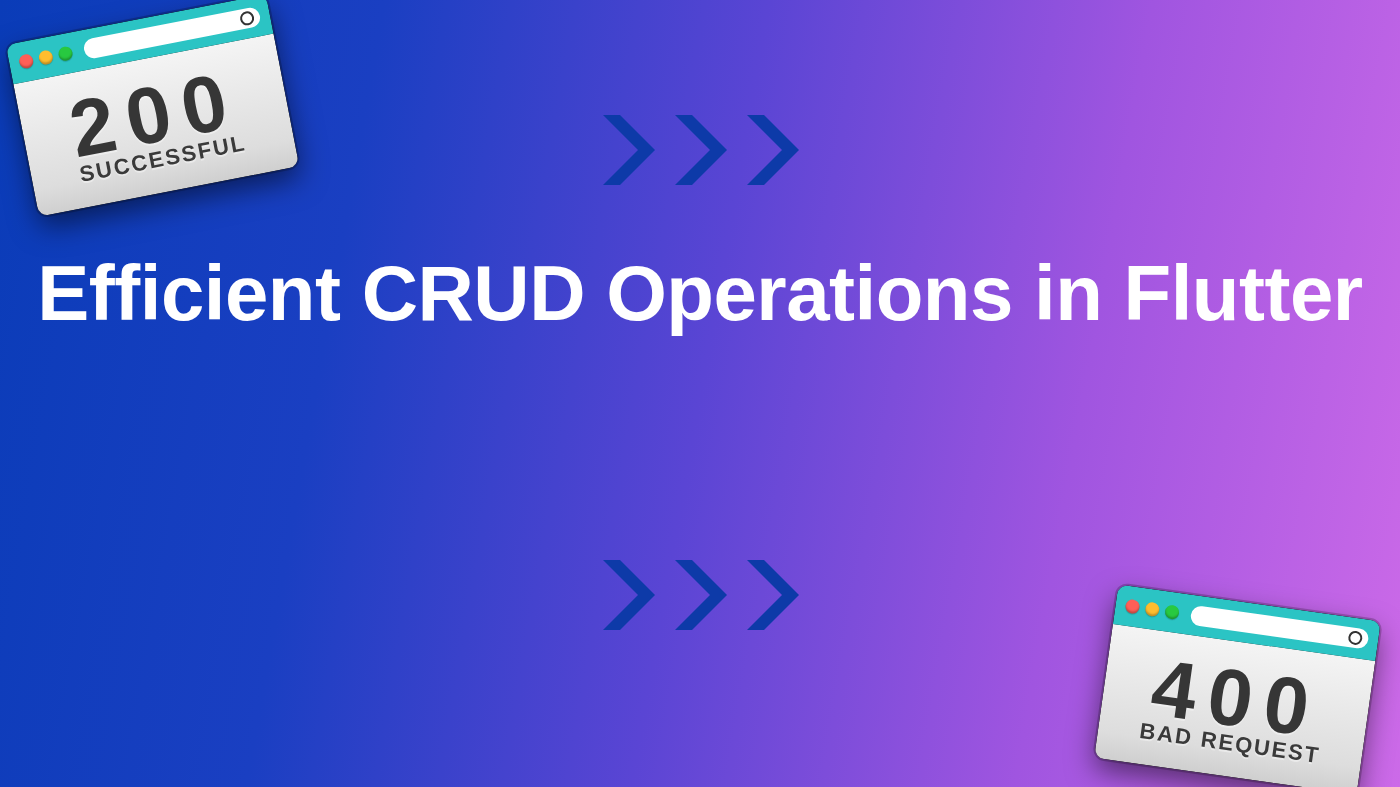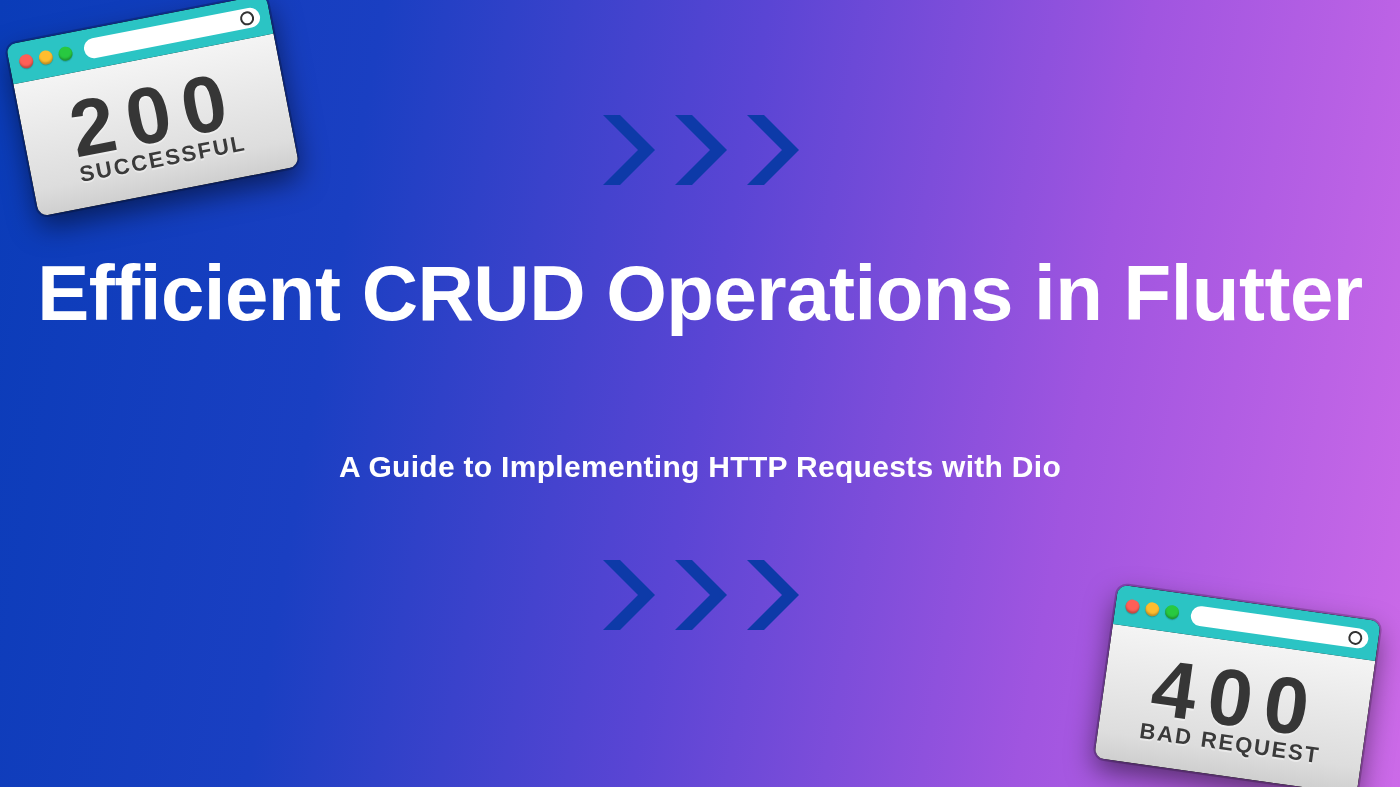--- a/index.html
+++ b/index.html
@@ -146,21 +146,20 @@
         </svg>
       </span>
     <span class="chev">
         <svg viewBox="0 0 60 80">
           <path d="M5 5 L40 40 L5 75 L22 75 L57 40 L22 5 Z"></path>
         </svg>
       </span>
   </div>
 
   <h1 class="title">Efficient CRUD Operations in Flutter</h1>
-  <h2 class="subtitle">A Guide to Implementing HTTP Requests with Dio</h2>
 
   <div class="chevrons bottom">
     <span class="chev">
         <svg viewBox="0 0 60 80">
           <path d="M5 5 L40 40 L5 75 L22 75 L57 40 L22 5 Z"></path>
         </svg>
       </span>
     <span class="chev">
         <svg viewBox="0 0 60 80">
           <path d="M5 5 L40 40 L5 75 L22 75 L57 40 L22 5 Z"></path>

